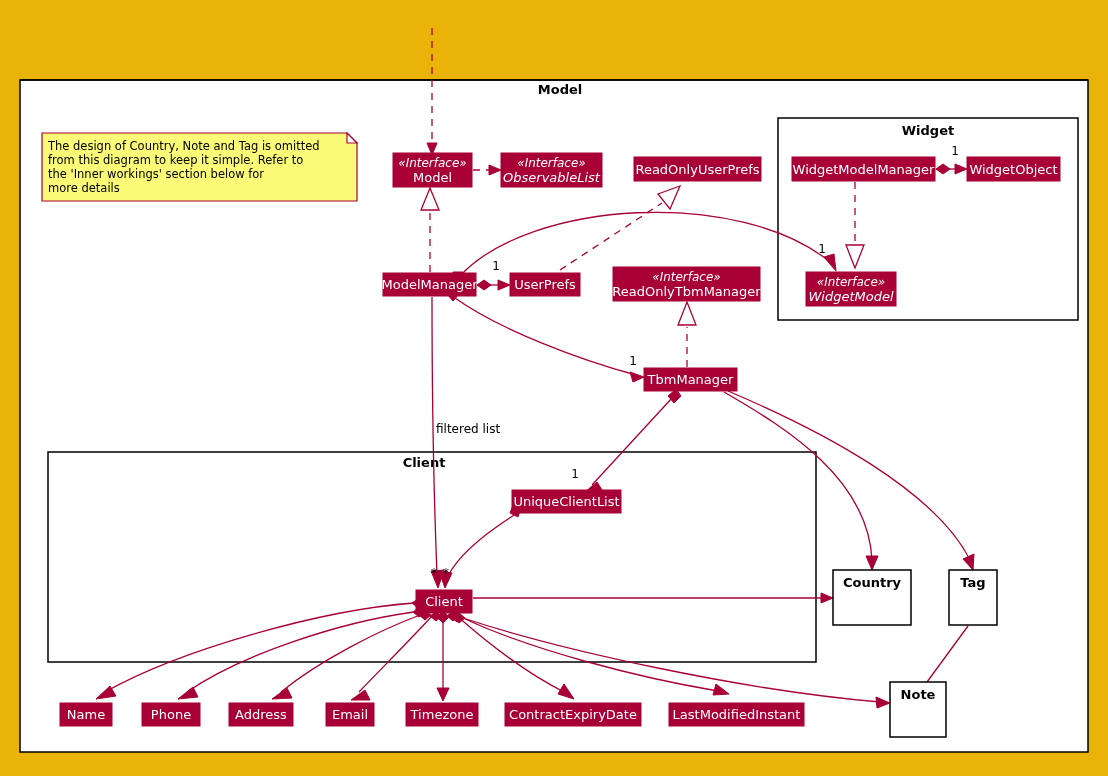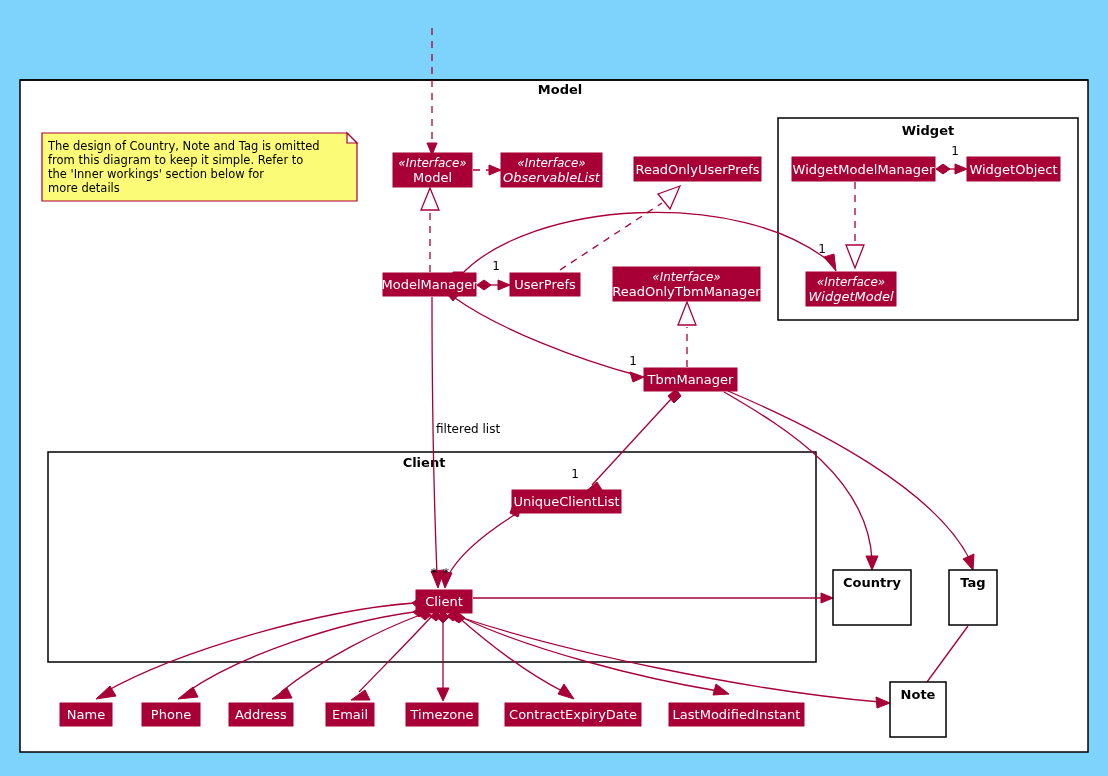--- a/index.html
+++ b/index.html
@@ -10,21 +10,21 @@
   body {
     width: 1108px;
     height: 776px;
     font-family: "DejaVu Sans", sans-serif;
     overflow: hidden;
   }
   #diagram-root {
     position: relative;
     width: 1108px;
     height: 776px;
-    background: #7dd3fc;
+    background: #eab308;
   }
   svg#uml {
     display: block;
     width: 1108px;
     height: 776px;
   }
   .pkg-rect {
     fill: #ffffff;
     stroke: #000000;
     stroke-width: 1.5;

